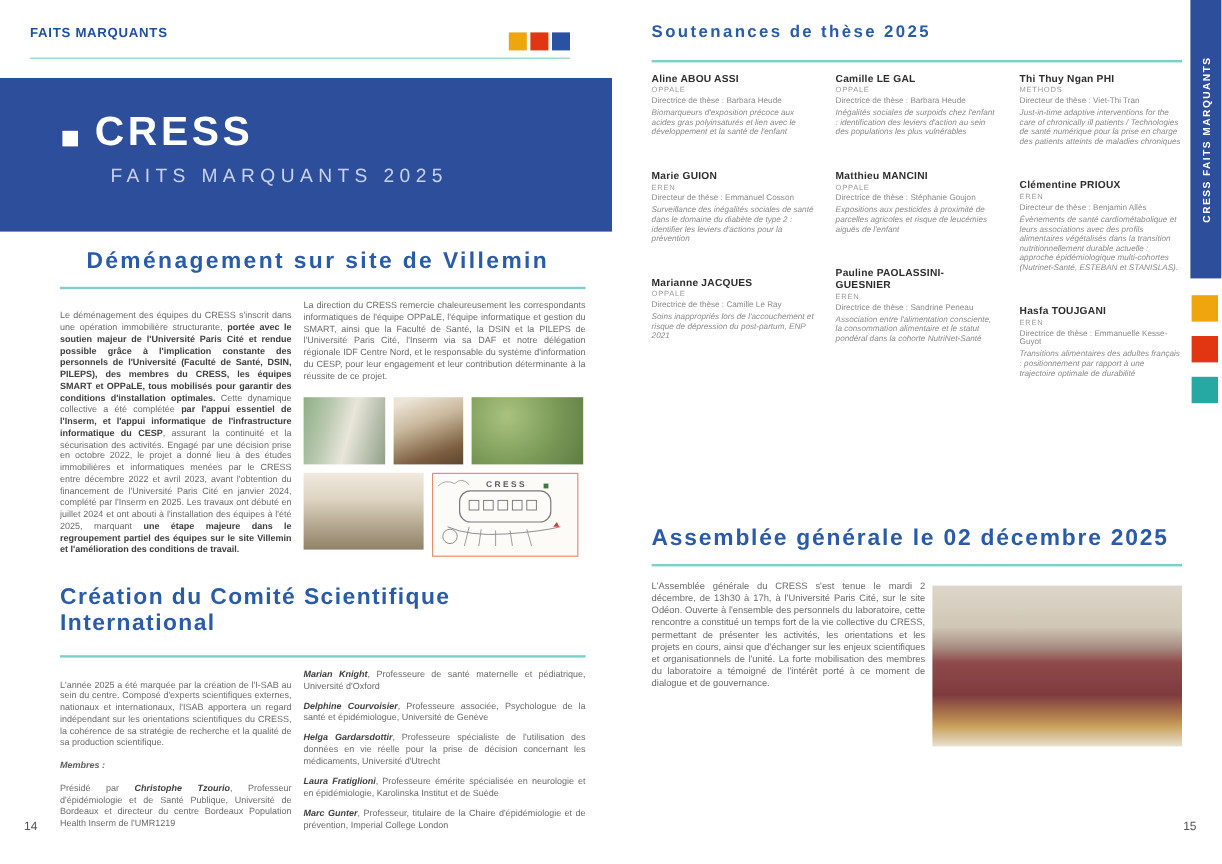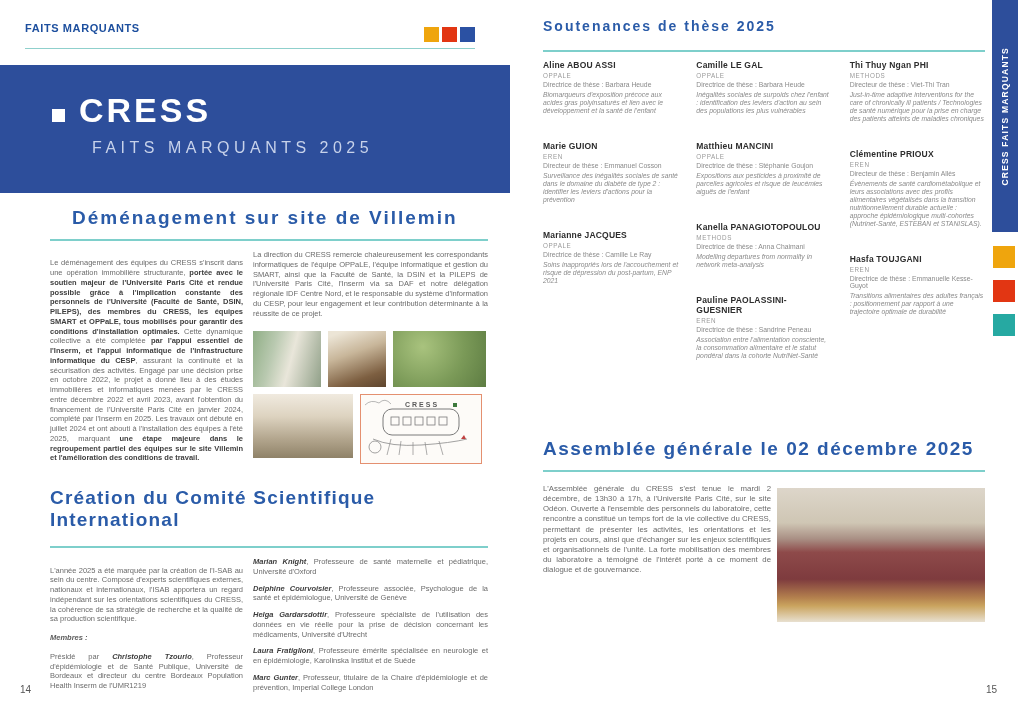--- a/index.html
+++ b/index.html
@@ -217,26 +217,20 @@
         <div class="these-title">Inégalités sociales de surpoids chez l'enfant : identification des leviers d'action au sein des populations les plus vulnérables</div>
       </div>
 
       <div>
         <div class="these-name">Matthieu MANCINI</div>
         <div class="these-lab">OPPaLE</div>
         <div class="these-dir">Directrice de thèse : Stéphanie Goujon</div>
         <div class="these-title">Expositions aux pesticides à proximité de parcelles agricoles et risque de leucémies aiguës de l'enfant</div>
       </div>
 
-      <div>
-        <div class="these-name">Kanella PANAGIOTOPOULOU</div>
-        <div class="these-lab">METHODS</div>
-        <div class="these-dir">Directrice de thèse : Anna Chaimani</div>
-        <div class="these-title">Modelling departures from normality in network meta-analysis</div>
-      </div>
 
       <div>
         <div class="these-name">Pauline PAOLASSINI-GUESNIER</div>
         <div class="these-lab">EREN</div>
         <div class="these-dir">Directrice de thèse : Sandrine Peneau</div>
         <div class="these-title">Association entre l'alimentation consciente, la consommation alimentaire et le statut pondéral dans la cohorte NutriNet-Santé</div>
       </div>
     </div>
   <div class="these-col">
 

